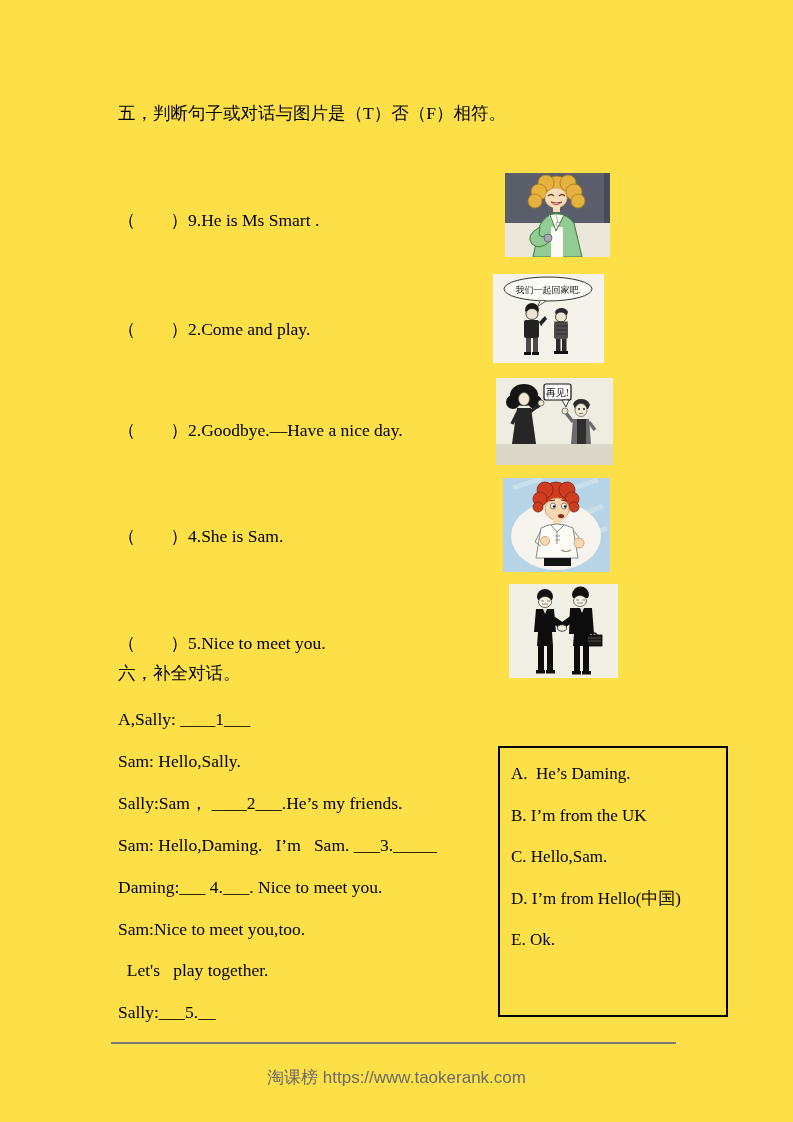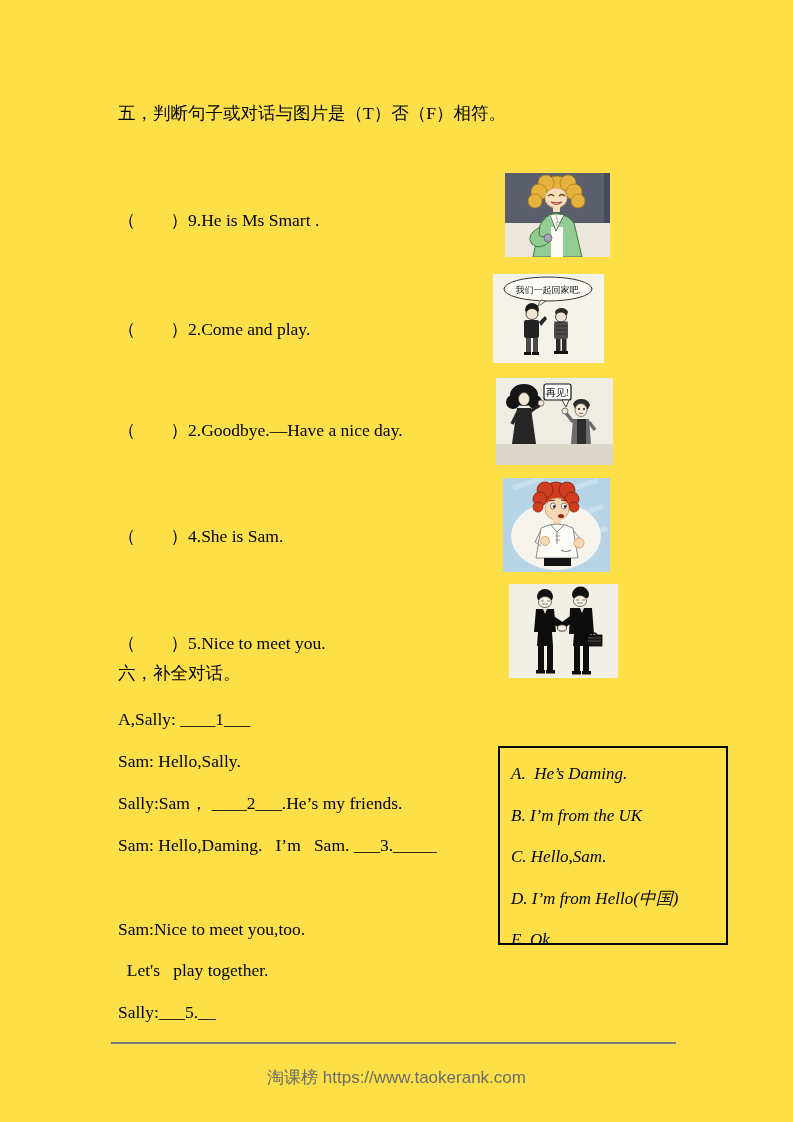--- a/index.html
+++ b/index.html
@@ -28,22 +28,22 @@
   .d5 { top:919px; }
   .d6 { top:960px; }
   .d7 { top:1002px; }
   .pic { position:absolute; line-height:0;margin-top:28px; }
   .pic1 { left:505px; top:145px; }
   .pic2 { left:493px; top:246px; }
   .pic3 { left:496px; top:350px; }
   .pic4 { left:503px; top:450px; }
   .pic5 { left:509px; top:556px; }
   .opt-box {
-    position:absolute; left:498px; top:746px; width:230px; height:199px;
-    box-sizing:border-box; border:2px solid #000; padding:5px 12px 0 11px;font-style:italic;
+    position:absolute; left:498px; top:746px; width:230px; height:271px;
+    box-sizing:border-box; border:2px solid #000; padding:5px 12px 0 11px;
   }
   .opt {
     font-size:17px; line-height:41.5px; white-space:pre-wrap;
   }
   .foot-rule {
     position:absolute; left:111px; top:1042px; width:565px; height:2px;
     background:#7a7a7a;
   }
   .footer-text {
     position:absolute; left:0; right:0; top:1066px; text-align:center;
@@ -211,20 +211,21 @@
       <path d="M79,54 h13 M79,57 h13" stroke="#6b6353" stroke-width="0.7"></path>
     </svg>
   </div>
 
   <div class="txt s6-title">六，补全对话。</div>
 
   <div class="txt d0">A,Sally: ____1___</div>
   <div class="txt d1">Sam: Hello,Sally.</div>
   <div class="txt d2">Sally:Sam， ____2___.He’s my friends.</div>
   <div class="txt d3">Sam: Hello,Daming.   I’m   Sam. ___3._____</div>
+  <div class="txt d4">Daming:___ 4.___. Nice to meet you.</div>
   <div class="txt d5">Sam:Nice to meet you,too.</div>
   <div class="txt d6">  Let's   play together.</div>
   <div class="txt d7">Sally:___5.__</div>
 
   <div class="opt-box">
     <div class="opt">A.  He’s Daming.</div>
     <div class="opt">B. I’m from the UK</div>
     <div class="opt">C. Hello,Sam.</div>
     <div class="opt">D. I’m from Hello(中国)</div>
     <div class="opt">E. Ok.</div>

